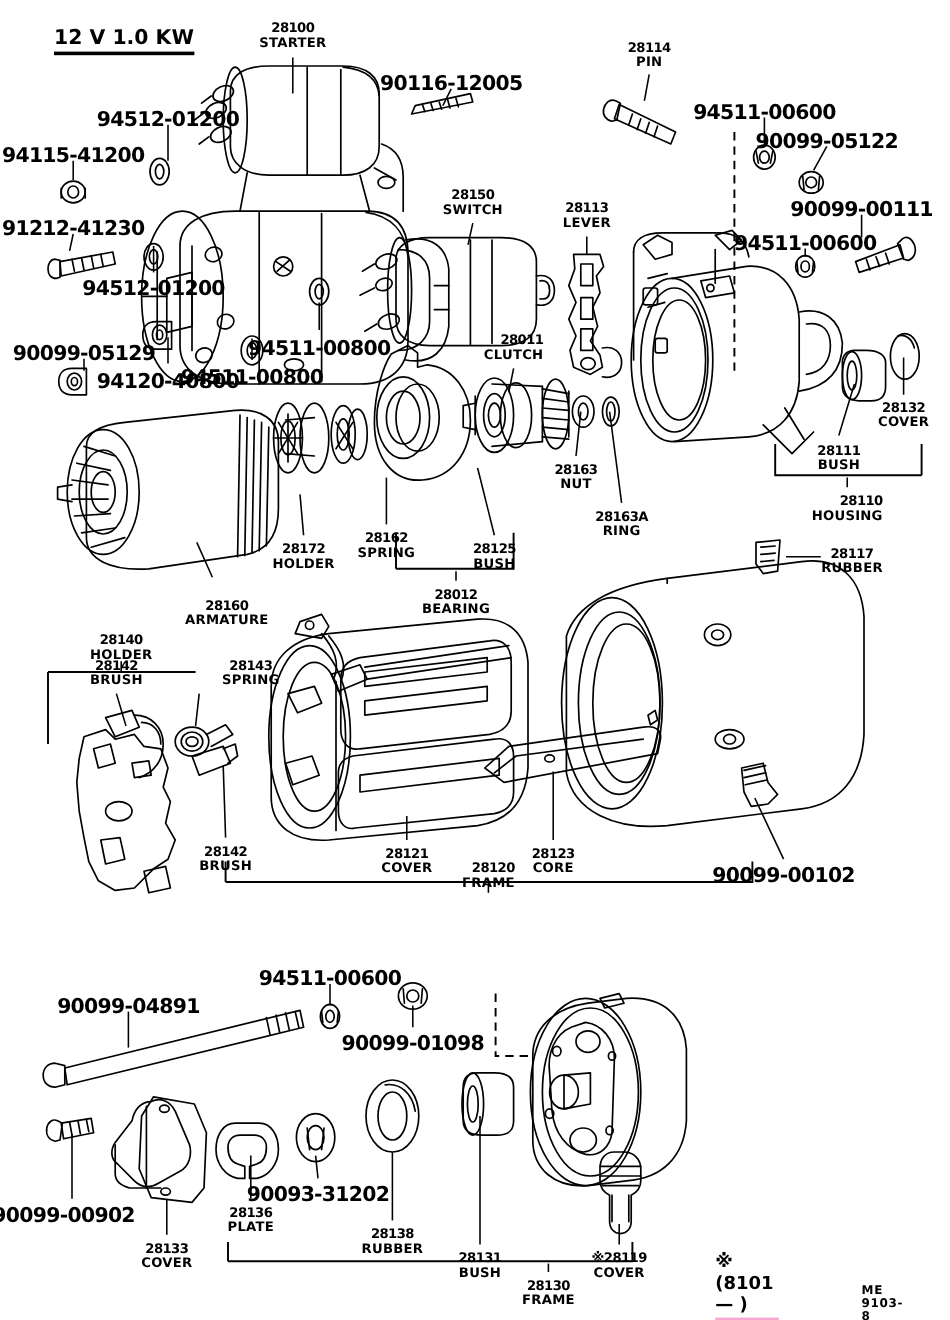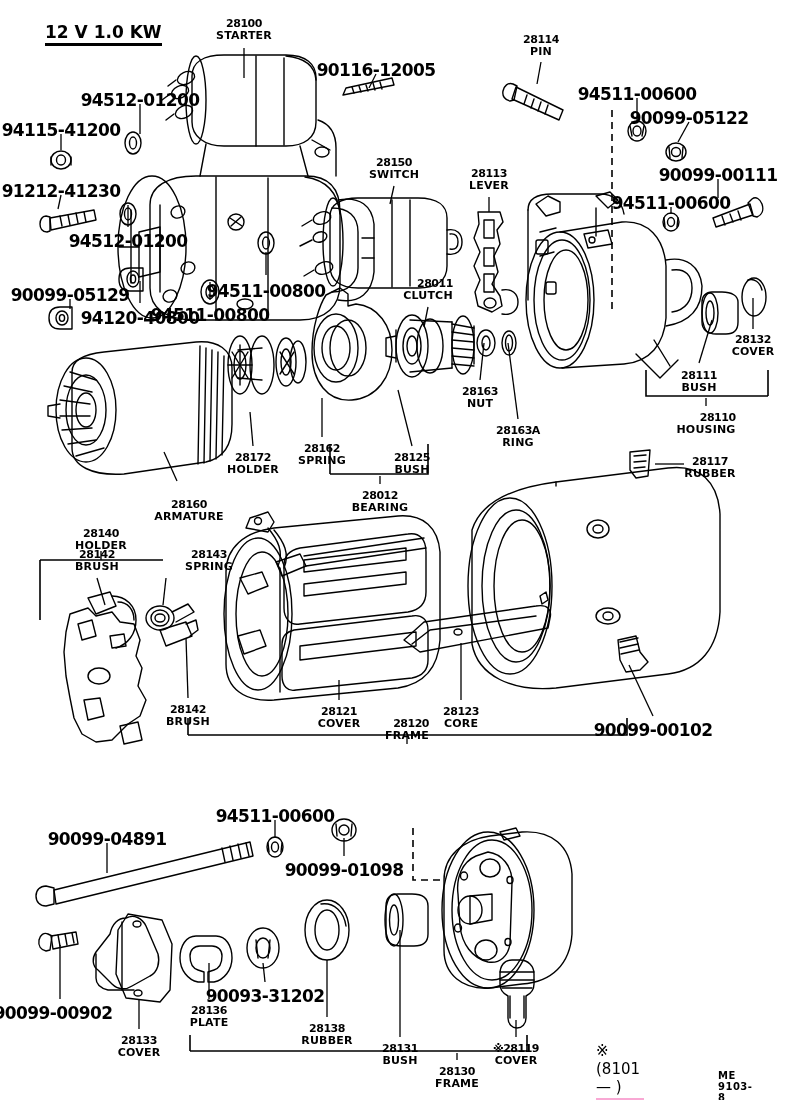--- a/index.html
+++ b/index.html
@@ -28,21 +28,21 @@
 
   
   #title{
     position:absolute;left:45px;top:22px;
     font-size:17px;font-weight:bold;letter-spacing:0px;
     border-bottom:3px solid #000;padding-bottom:1px;
   }
   
   #footnote{
     position:absolute;left:596px;top:1042px;
-    font-size:15px;font-weight:normal;
+    font-size:15px;font-weight:bold;
     border-bottom:3px solid #f9a8d4;padding:0 4px 2px 0;
     letter-spacing:0px;
   }
   #sheetcode{
     position:absolute;left:718px;top:1070px;
     font-size:10px;font-weight:bold;letter-spacing:0.5px;
   }
 </style>
 </head>
 <body>

